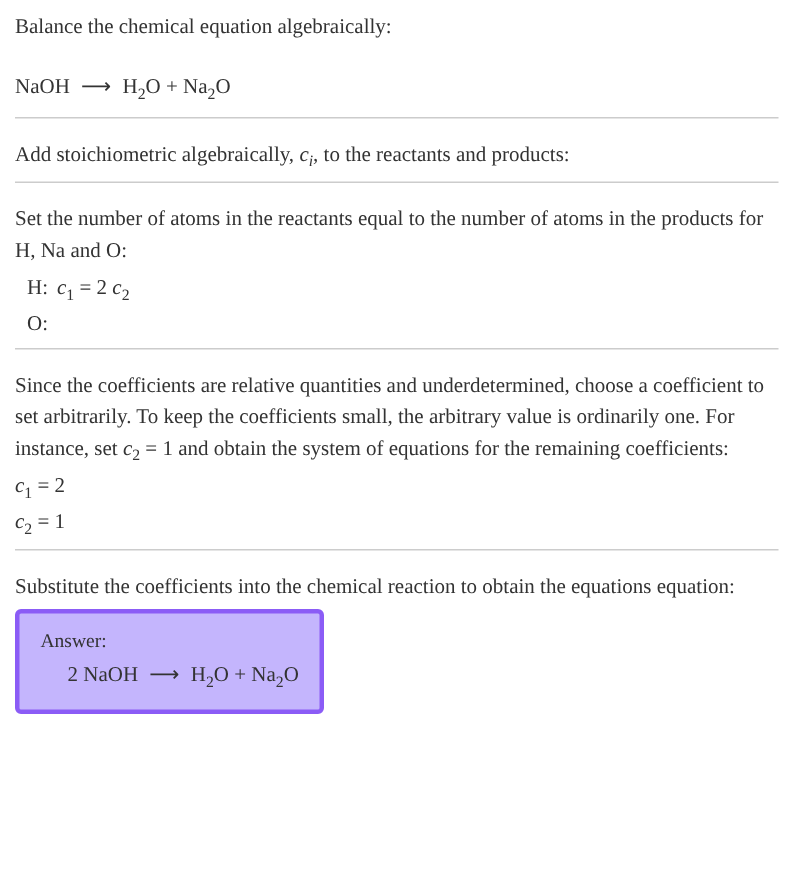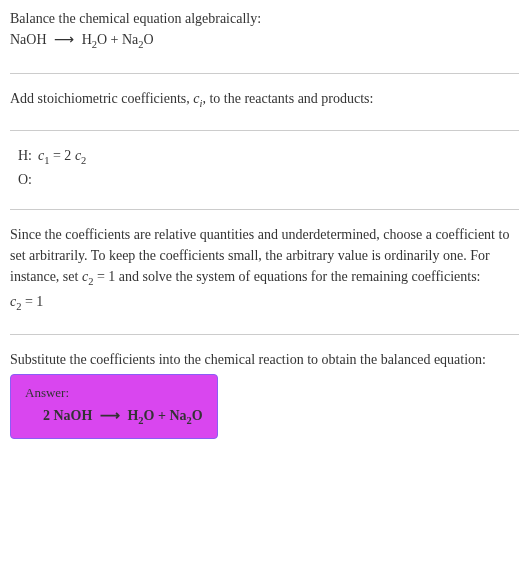--- a/index.html
+++ b/index.html
@@ -10,31 +10,31 @@
     body {
       font-family: Georgia, 'Times New Roman', serif;
       font-size: 14px;
       color: #333;
       background: #fff;
       padding: 8px 10px;
       width: 529px;
     }
     .section {
       border-bottom: 1px solid #ccc;
-      padding-bottom: 19px;
+      padding-bottom: 5px;
       margin-bottom: 14px;
     }
     .section:last-of-type {
       border-bottom: none;
     }
     .line {
       line-height: 1.5;
     }
     .equation-line {
-      margin-top: 0;
+      margin-top: 19px;
       line-height: 1.6;
     }
     sub {
       font-size: 0.75em;
       vertical-align: sub;
     }
     .sub-i {
       font-style: italic;
       font-size: 0.75em;
       vertical-align: sub;
@@ -55,72 +55,73 @@
       padding-right: 6px;
     }
     .coef-list {
       margin-top: 2px;
     }
     .coef-list div {
       line-height: 1.5;
     }
     .answer-box {
       display: inline-block;
-      background: #d946ef;
-      border: 1px solid #8b5cf6;
+      background: #c4b5fd;
+      border: 3px solid #8b5cf6;
       border-radius: 4px;
       padding: 10px 14px 12px 14px;
       margin-top: 4px;
     }
     .answer-label {
       font-size: 13px;
       margin-bottom: 6px;
     }
     .answer-eq {
       padding-left: 18px;
-      font-weight: bold;
     }
     .var {
       font-style: italic;
     }
   </style>
 </head>
 <body>
 
 <div class="section">
   <div class="line">Balance the chemical equation algebraically:</div>
   <div class="equation-line">NaOH <span class="arrow">⟶</span> H<sub>2</sub>O + Na<sub>2</sub>O</div>
 </div>
 
 <div class="section">
   <div class="line">
-    <span>Add stoichiometric coefficients, </span><span class="var">c</span><span class="sub-i">i</span><span>, to the reactants and products:</span>
+    <span>Add stoichiometric algebraically, </span><span class="var">c</span><span class="sub-i">i</span><span>, to the reactants and products:</span>
   </div>
 </div>
 
 <div class="section">
+  <div class="line">Set the number of atoms in the reactants equal to the number of atoms in the products for H, Na and O:</div>
   <div class="atom-table">
     <div class="atom-row">
       <div class="atom-label">H:</div>
       <div><span class="var">c</span><sub>1</sub><span> = 2 </span><span class="var">c</span><sub>2</sub></div>
     </div>
     <div class="atom-row">
       <div class="atom-label">O:</div>
     </div>
   </div>
 </div>
 
 <div class="section">
   <div class="line">
-    <span>Since the coefficients are relative quantities and underdetermined, choose a coefficient to set arbitrarily. To keep the coefficients small, the arbitrary value is ordinarily one. For instance, set </span><span class="var">c</span><sub>2</sub><span> = 1</span><span> and solve the system of equations for the remaining coefficients:</span>
+    <span>Since the coefficients are relative quantities and underdetermined, choose a coefficient to set arbitrarily. To keep the coefficients small, the arbitrary value is ordinarily one. For instance, set </span><span class="var">c</span><sub>2</sub><span> = 1</span><span> and obtain the system of equations for the remaining coefficients:</span>
   </div>
   <div class="coef-list">
+    <div><span class="var">c</span><sub>1</sub><span> = 2</span></div>
     <div><span class="var">c</span><sub>2</sub><span> = 1</span></div>
   </div>
 </div>
 
 <div>
-  <div class="line">Substitute the coefficients into the chemical reaction to obtain the balanced equation:</div>
+  <div class="line">Substitute the coefficients into the chemical reaction to obtain the equations equation:</div>
   <div class="answer-box">
     <div class="answer-label">Answer:</div>
     <div class="answer-eq">2 NaOH <span class="arrow">⟶</span> H<sub>2</sub>O + Na<sub>2</sub>O</div>
   </div>
 </div>
 
 </body></html>

